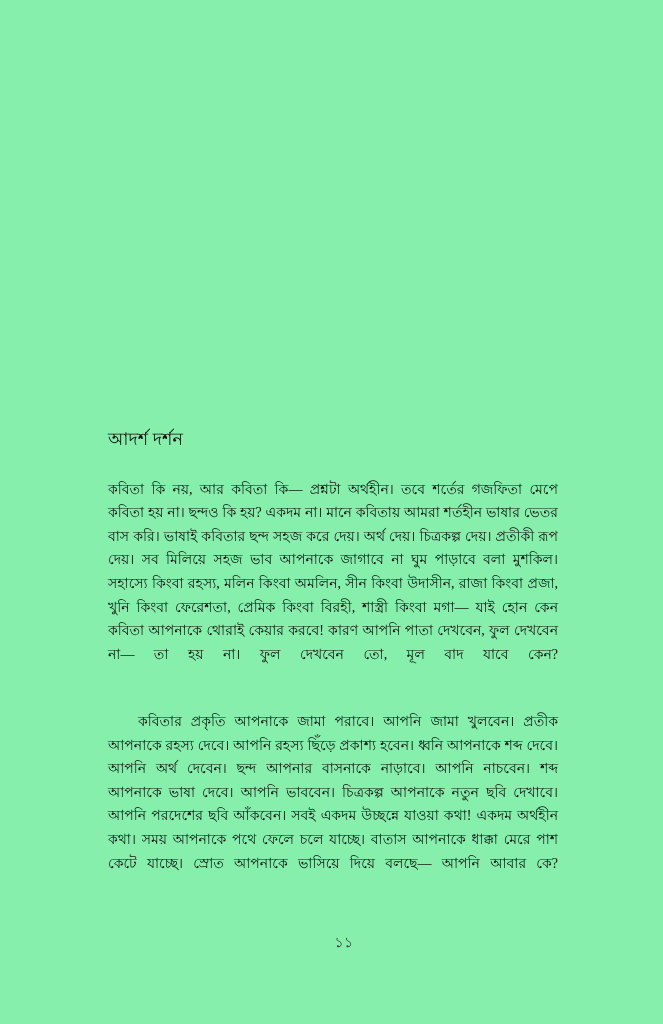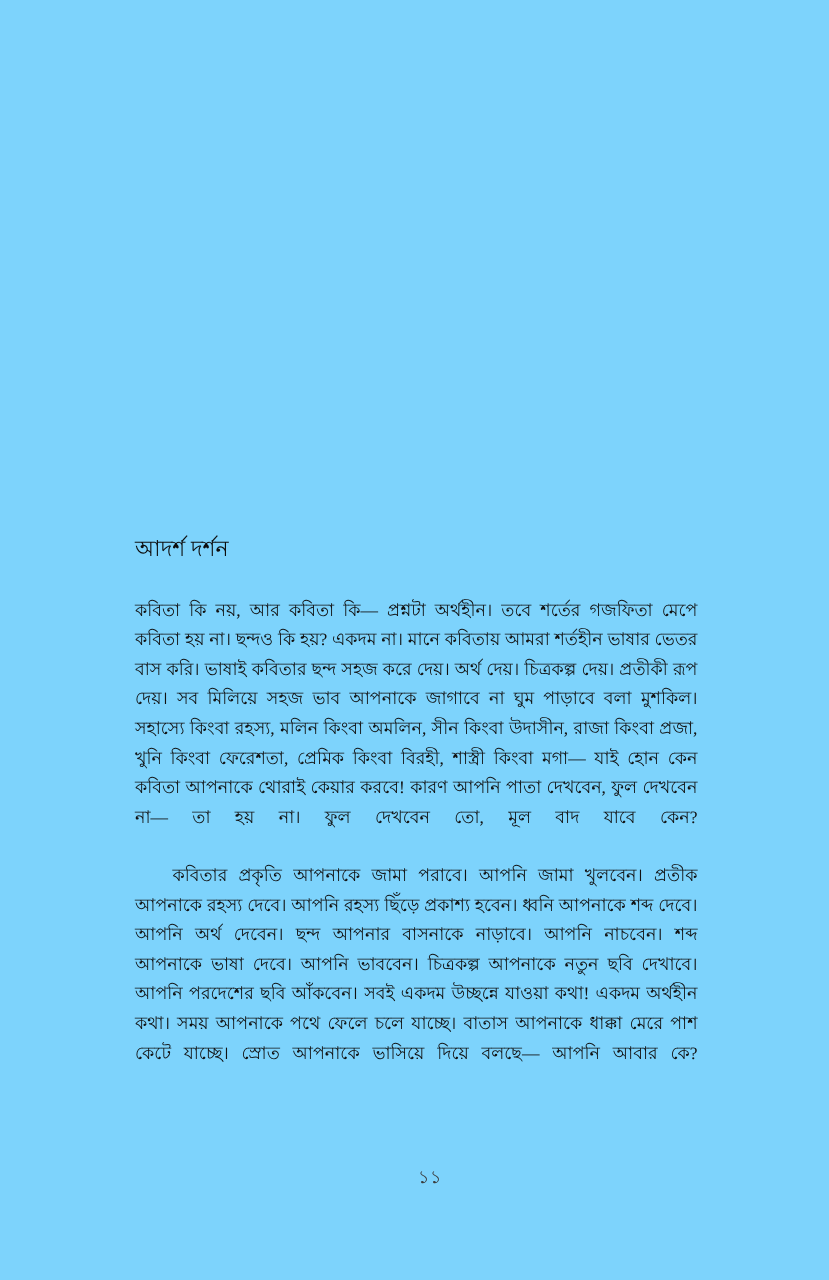--- a/index.html
+++ b/index.html
@@ -15,21 +15,21 @@
     color: #111111;
     overflow: hidden;
     position: relative;
     -webkit-font-smoothing: antialiased;
   }
 
   
   .page {
     position: absolute;
     inset: 0;
-    background: #7dd3fc;
+    background: #86efac;
   }
 
   
   .page-top-space {
     height: 428px;
   }
 
   
   .text-block {
     position: absolute;
@@ -54,21 +54,21 @@
     font-size: 14px;
     line-height: 23.6px;
     text-align: justify;
     text-justify: inter-word;
     margin: 0;
     color: #111111;
     word-spacing: 0.2px;
     hyphens: none;
   }
   .body-para + .body-para {
-    margin-top: 0;
+    margin-top: 20px;
   }
   .body-para.indented {
     text-indent: 30px;
   }
   
   .body-para::after {
     content: "";
     display: inline-block;
     width: 100%;
   }

